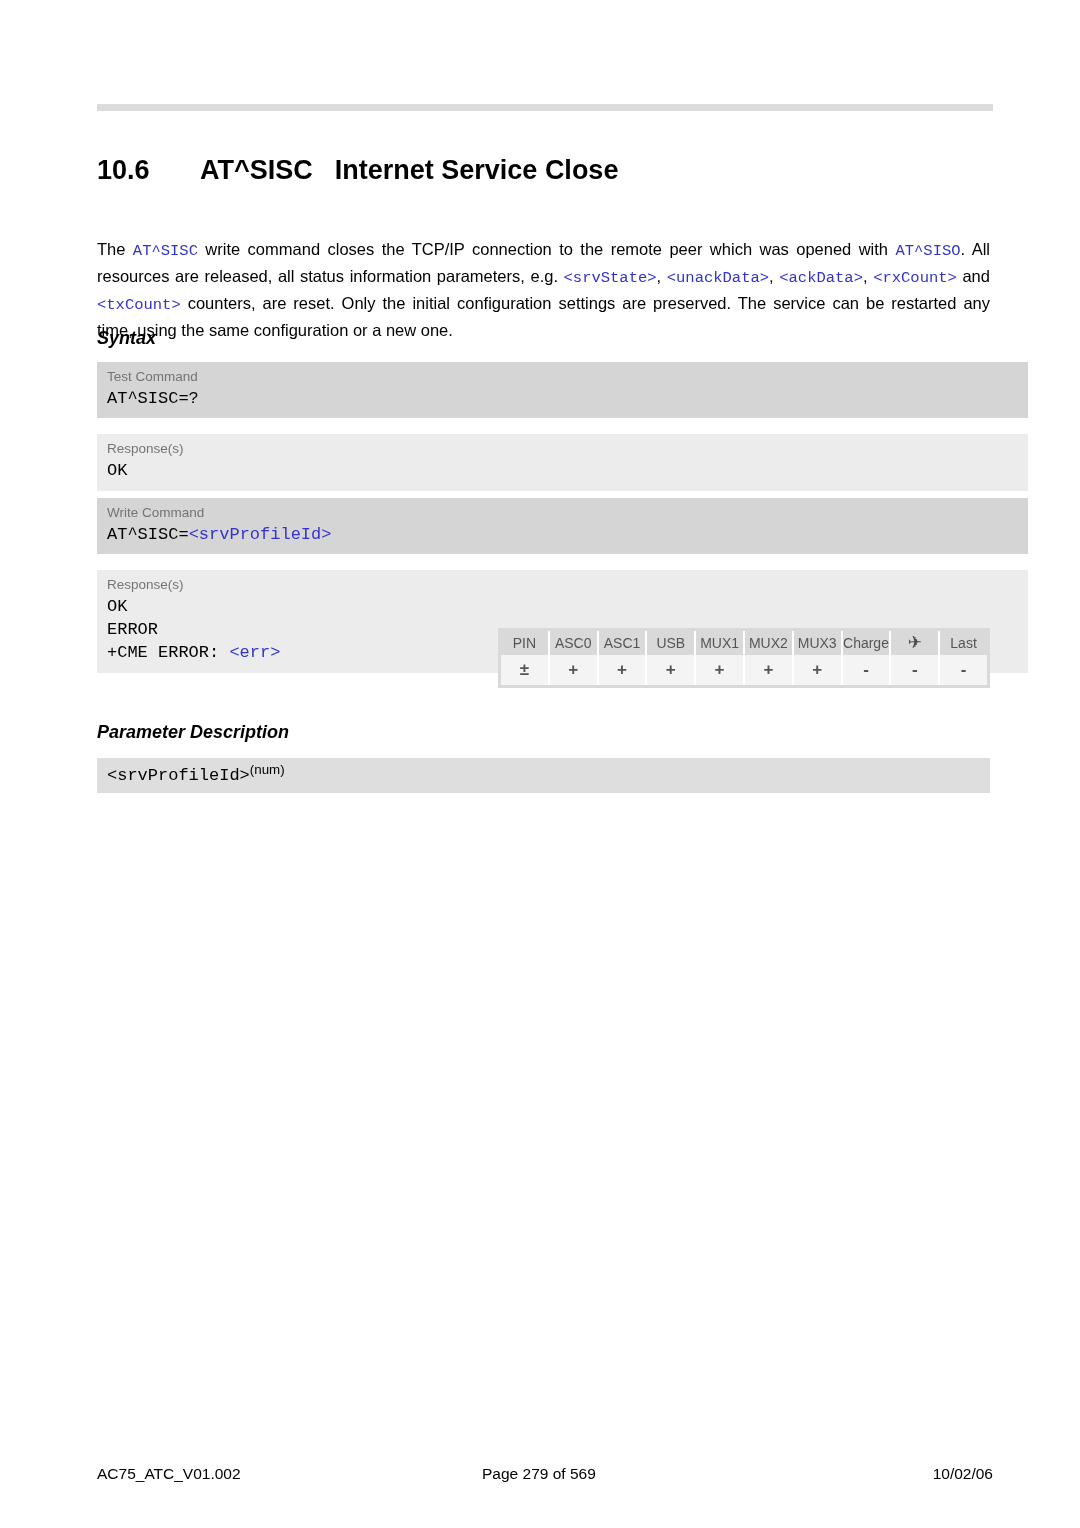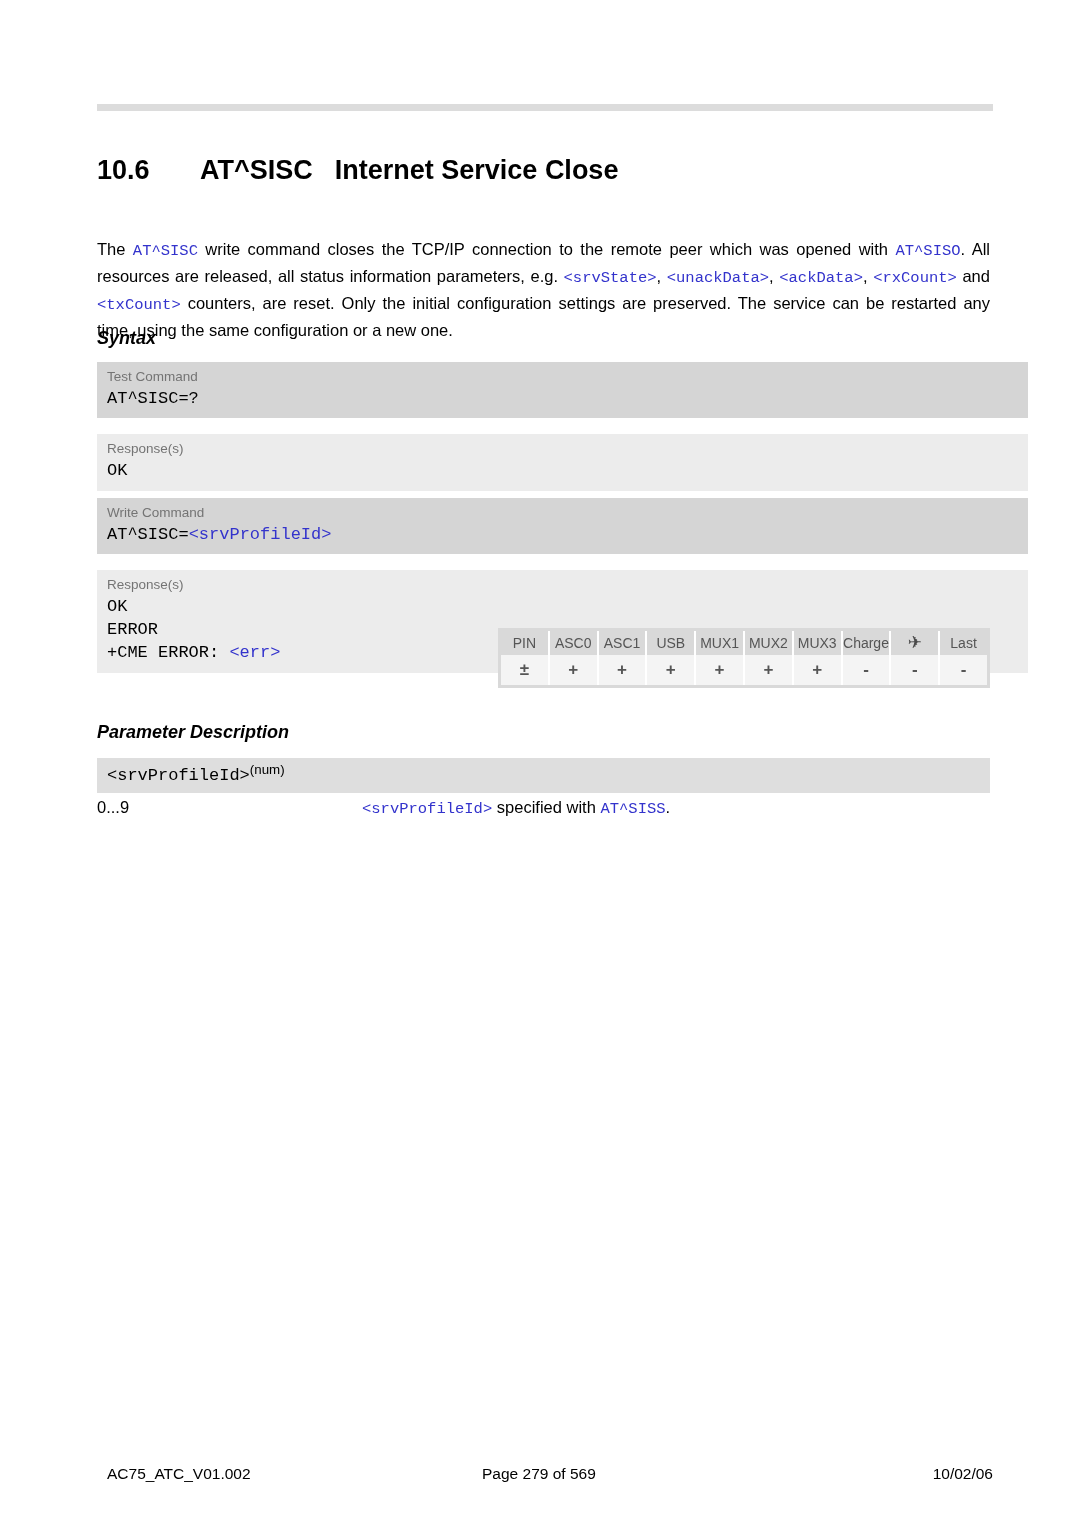--- a/index.html
+++ b/index.html
@@ -198,21 +198,21 @@
   
   .footer {
     position: absolute;
     left: 97px;
     top: 1462px;
     width: 896px;
     font-size: 15.5px;
     line-height: 24px;
   }
   .foot-line { position: relative; height: 24px; }
-  .foot-left   { position: absolute; left: 10px; }
+  .foot-left   { position: absolute; left: 0; }
   .foot-center { position: absolute; left: 385px; }
   .foot-right  { position: absolute; right: 0; }
 </style>
 </head>
 <body>
 
 <div class="page">
 
   <div class="hrule"></div>
 
@@ -278,23 +278,20 @@
       <div class="cap-cell">-</div>
     </div>
   </div>
 
   <div class="subhead" id="param-head">Parameter Description</div>
 
   <div class="param-bar">
     <span class="param-name">&lt;srvProfileId&gt;</span><sup>(num)</sup>
   </div>
 
-  <div class="param-row">
-    <span class="val">0...9</span><span class="desc"><code class="blue">&lt;srvProfileId&gt;</code><span> specified with </span><code class="blue">AT^SISS</code><span>.</span></span>
-  </div>
 
   <div class="footer">
     <div class="foot-line">
       <span class="foot-left">AC75_ATC_V01.002</span>
       <span class="foot-center">Page 279 of 569</span>
       <span class="foot-right">10/02/06</span>
     </div>
   </div>
 
 </div>

